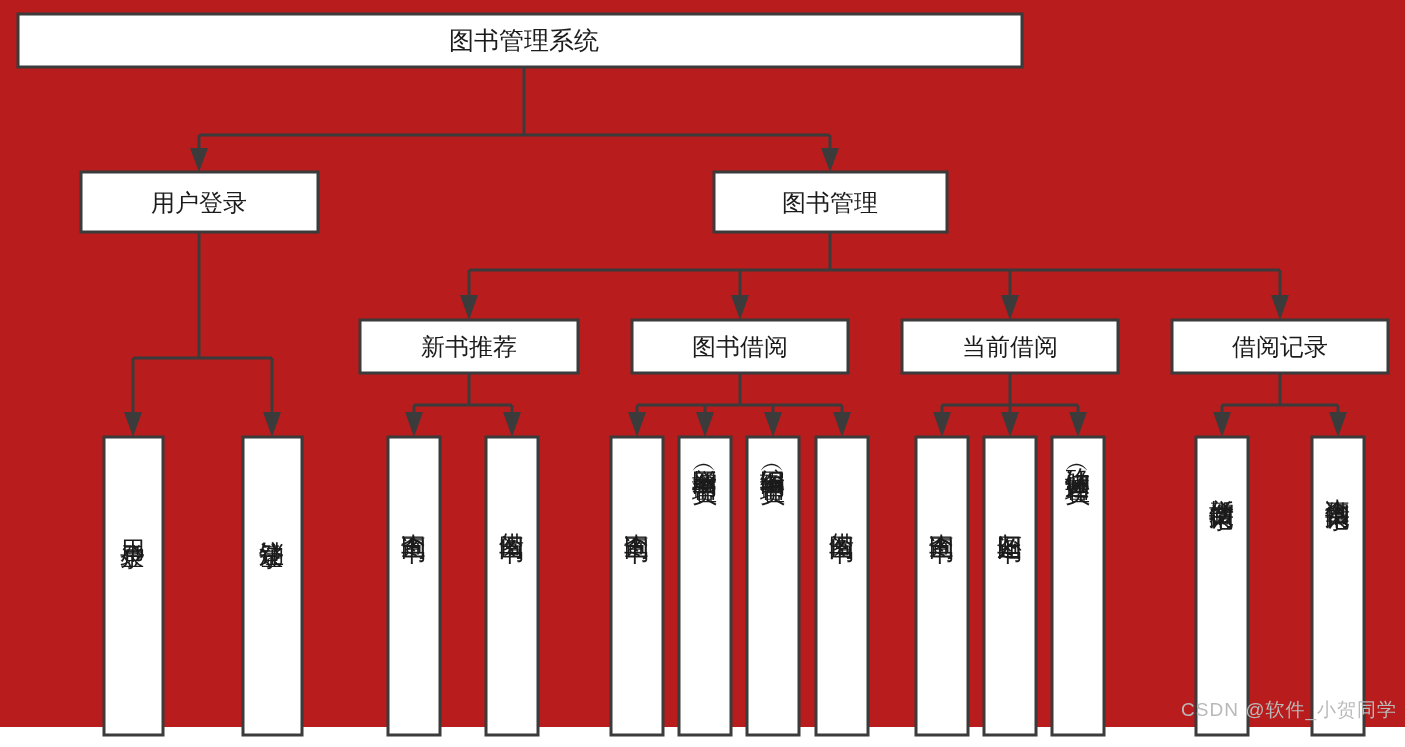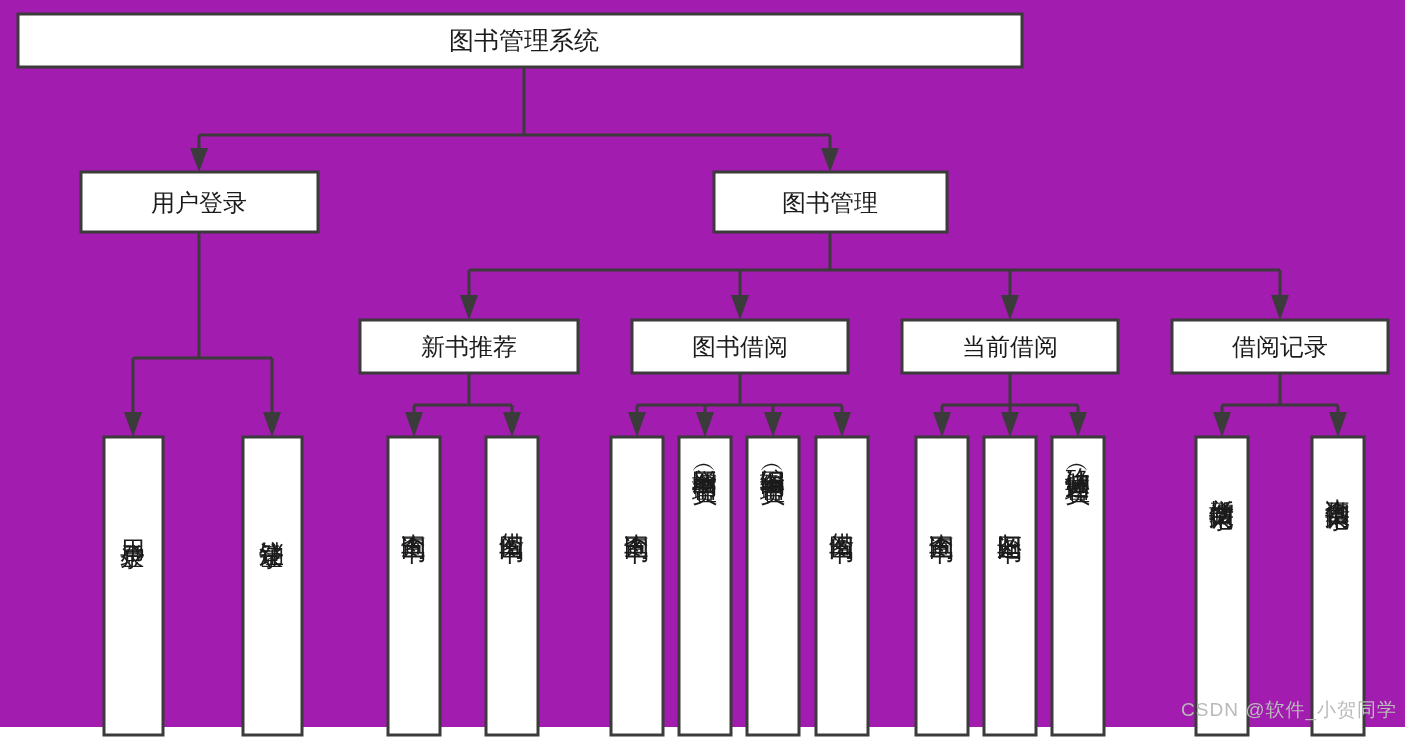--- a/index.html
+++ b/index.html
@@ -2,21 +2,21 @@
 <html lang="zh"><head>
 <meta charset="utf-8">
 <title>图书管理系统 功能结构图</title>
 <style>
   html,body{margin:0;padding:0;background:#ffffff;}
   body{
     width:1405px;height:747px;
     font-family:"Liberation Sans","DejaVu Sans",sans-serif;
     overflow:hidden;
   }
-  #diagram-root{position:relative;width:1405px;height:727px;background:#a21caf;text-align:right;}
+  #diagram-root{position:relative;width:1405px;height:727px;background:#b91c1c;text-align:right;}
   svg#tree{position:absolute;left:0;top:0;width:1405px;height:747px;}
   .node-box{fill:#ffffff;stroke:#3b3b3b;stroke-width:3;}
   .conn{stroke:#3b3b3b;stroke-width:3;fill:none;stroke-linecap:butt;}
   .arrow-head{fill:#3b3b3b;stroke:none;}
   .node-label{
     font-family:"Liberation Sans","DejaVu Sans",sans-serif;
     fill:#1b1b1b;text-anchor:middle;
   }
   .lvl1-label{font-size:25px;}
   .lvl2-label{font-size:24px;}

